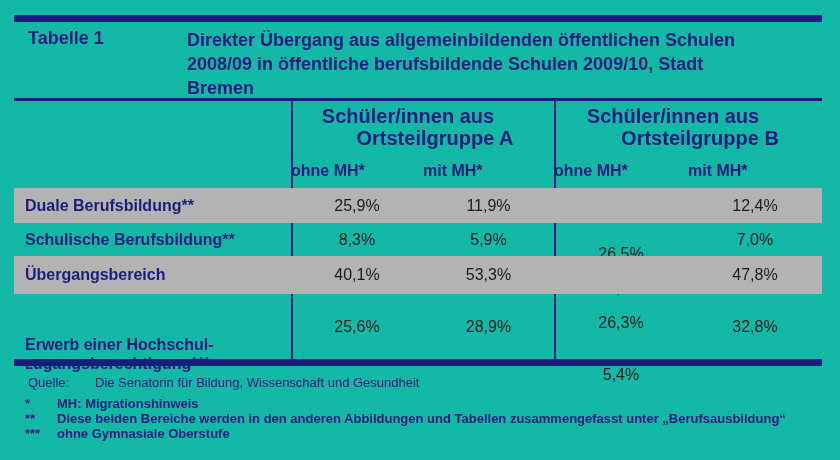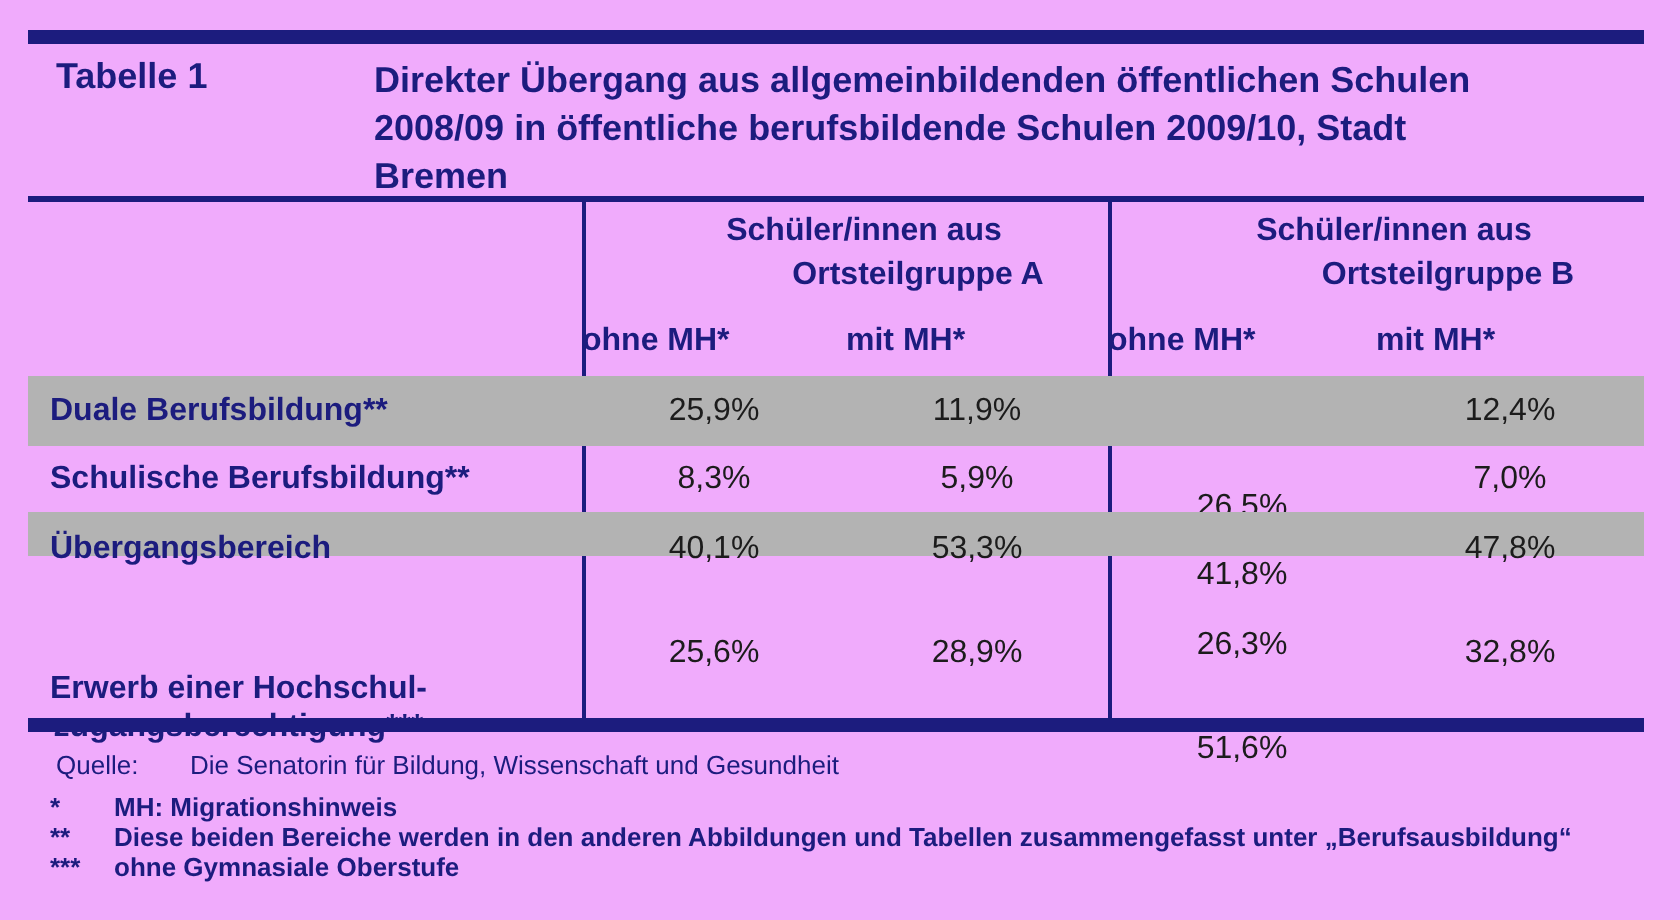--- a/index.html
+++ b/index.html
@@ -1,18 +1,18 @@
 <!DOCTYPE html>
 <html><head>
 <meta charset="utf-8">
 <style>
   html,body { margin:0; padding:0; background:#ffffff; }
   .page {
     position:relative; width:840px; height:460px;
-    background:#f0abfc; overflow:hidden;
+    background:#14b8a6; overflow:hidden;
     font-family:"Liberation Sans", sans-serif;
     color:#1c1c7e;
   }
   .rule { position:absolute; left:14px; width:808px; background:#1c1c7e; }
   .rule.top    { top:15px;  height:7px; }
   .rule.thin   { top:98px;  height:3px; }
   .rule.bottom { top:359px; height:7px; }
   .vline { position:absolute; top:98px; height:263px; width:2px; background:#1c1c7e; }
   .v1 { left:291px; }
   .v2 { left:554px; }
@@ -22,46 +22,46 @@
     font-size:18px; font-weight:bold;
   }
   .tbl-title {
     position:absolute; left:187px; top:28px; width:630px;
     font-size:18px; font-weight:bold; line-height:24px;
     white-space:pre-line;
   }
 
   .grp {
     position:absolute; top:105px;
-    font-size:16px; font-weight:bold; line-height:22px; text-align:center;padding-left:24px;
+    font-size:20px; font-weight:bold; line-height:22px; text-align:center;
   }
   .grp-a { left:291px; width:264px; }
   .grp-b { left:554px; width:268px; }
   .grp span { display:block; }
   .grp .l1 { transform:translateX(-15px); }
   .grp .l2 { transform:translateX(12px); }
 
   .sub {
     position:absolute; top:162px; height:22px;
     font-size:16px; font-weight:bold; 
   }
   .sub-a1 { left:291px; width:132px; }
   .sub-a2 { left:423px; width:131px; }
   .sub-b1 { left:554px; width:134px; }
   .sub-b2 { left:688px; width:134px; }
 
   .row { position:absolute; left:14px; width:808px; font-size:16px; }
   .row.shaded { background:#b3b3b3; }
   .r1 { top:188px; height:35px; line-height:35px; }
   .r2 { top:223px; height:33px; line-height:33px; }
-  .r3 { top:256px; height:22px; line-height:38px; }
+  .r3 { top:256px; height:38px; line-height:38px; }
   .r4 { top:294px; height:65px; line-height:65px; }
   .rlabel {
     position:absolute; left:11px; top:0; height:100%;
-    font-weight:bold; color:#1c1c7e; white-space:pre-line;text-align:center;
+    font-weight:bold; color:#1c1c7e; white-space:pre-line;
   }
   .r4 .rlabel { line-height:19px; padding-top:9px;margin-top:32px; }
   .val {
     position:absolute; top:0; height:100%;
     text-align:center; color:#1c1c1c; font-weight:normal;
   }
   .c1 { left:277px; width:132px; }
   .c2 { left:409px; width:131px; }
   .c3 { left:540px; width:134px;margin-top:48px; }
   .c4 { left:674px; width:134px; }
@@ -124,21 +124,21 @@
     <div class="val c2">53,3%</div>
     <div class="val c3">26,3%</div>
     <div class="val c4">47,8%</div>
   </div>
 
   <div class="row r4">
     <div class="rlabel">Erwerb einer Hochschul-
 zugangsberechtigung***</div>
     <div class="val c1">25,6%</div>
     <div class="val c2">28,9%</div>
-    <div class="val c3">51,6%</div>
+    <div class="val c3">5,4%</div>
     <div class="val c4">32,8%</div>
   </div>
 
   <div class="rule bottom"></div>
 
   <div class="src-label">Quelle:</div>
   <div class="src-text">Die Senatorin für Bildung, Wissenschaft und Gesundheit</div>
 
   <div class="fn fn1">
     <span class="fn-marker">*</span><span class="fn-text">MH: Migrationshinweis</span>

